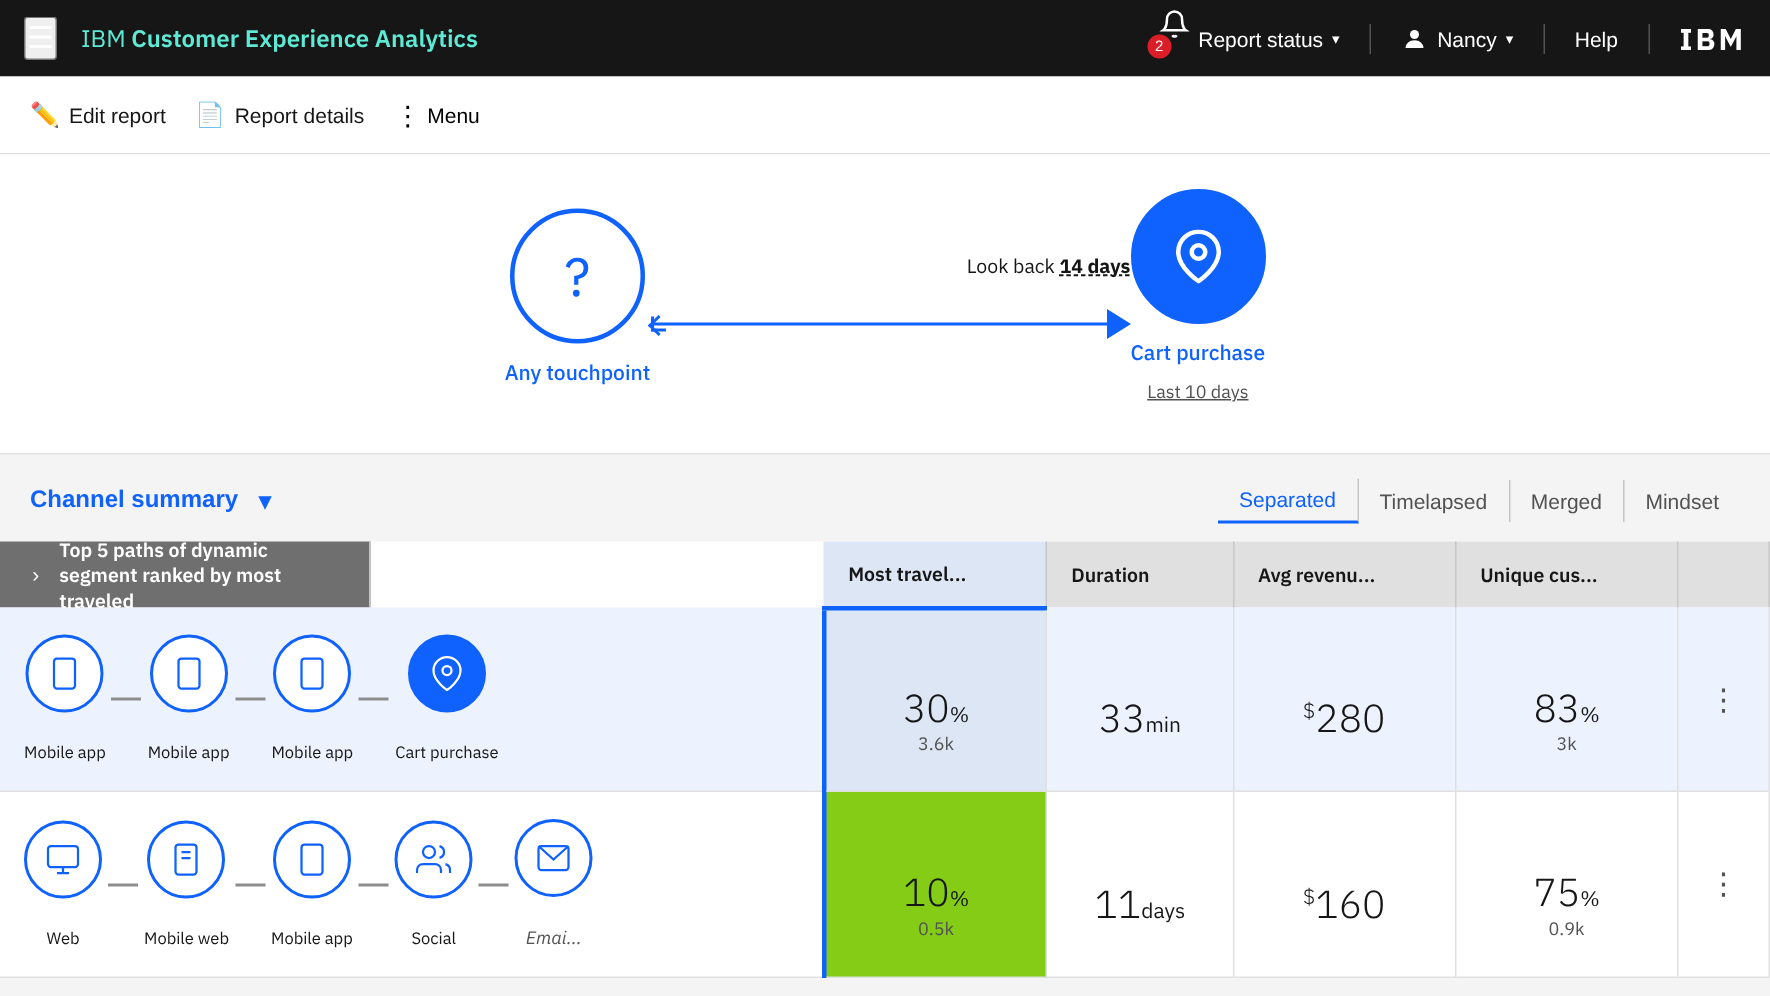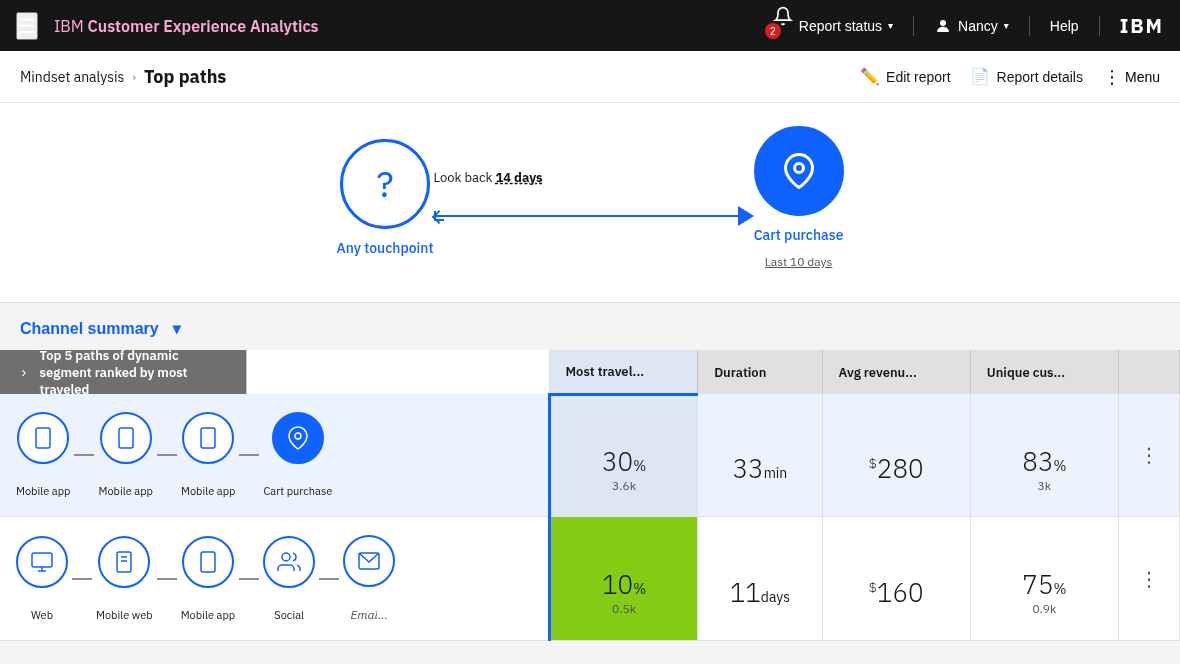--- a/index.html
+++ b/index.html
@@ -9,21 +9,21 @@
     .topnav {
       background: #161616;
       color: #fff;
       height: 51px;
       display: flex;
       align-items: center;
       padding: 0 16px;
       gap: 16px;
     }
     .topnav-hamburger { font-size: 20px; cursor: pointer; color: #fff; }
-    .topnav-title { font-size: 16px; color: #f9a8d4; flex: 1; }
+    .topnav-title { font-size: 16px; color: #5eead4; flex: 1; }
     .topnav-title strong { font-weight: 600; }
     .topnav-actions { display: flex; align-items: center; gap: 20px; }
     .topnav-btn {
       display: flex; align-items: center; gap: 6px;
       color: #fff; cursor: pointer; font-size: 14px; background: none; border: none; padding: 0;
     }
     .notif-badge {
       background: #da1e28; color: #fff; border-radius: 50%; width: 16px; height: 16px;
       font-size: 10px; display: flex; align-items: center; justify-content: center;
       position: relative; top: -6px; left: -8px; margin-right: -8px;
@@ -76,21 +76,21 @@
       display: flex; align-items: center; justify-content: center;
       font-size: 36px; color: #0f62fe; background: #fff;
     }
     .flow-circle.filled {
       background: #0f62fe; color: #fff;
     }
     .flow-label { color: #0f62fe; font-size: 14px; font-weight: 500; text-align: center; }
     .flow-sublabel { color: #525252; font-size: 12px; text-align: center; text-decoration: underline; }
     .flow-connector {
       flex: 0 0 320px;
-      display: flex; flex-direction: column; align-items: flex-start;
+      display: flex; flex-direction: column; align-items: flex-end;
       position: relative;
       gap: 12px;
     }
     .lookback-label {
       font-size: 13px; color: #161616; margin-bottom: 8px;
     }
     .lookback-label strong { font-weight: 700; text-decoration: underline; text-decoration-style: dashed; }
     .arrow-line {
       width: 100%; display: flex; align-items: center; position: relative;
     }
@@ -214,25 +214,20 @@
     <div class="topnav-divider"></div>
     <button class="topnav-btn">
       <span>Help</span>
     </button>
     <div class="topnav-divider"></div>
     <span class="ibm-logo">IBM</span>
   </div>
 </nav>
 
 <div class="breadcrumb-bar">
-  <div class="breadcrumb">
-    <span class="breadcrumb-link">Mindset analysis</span>
-    <span class="breadcrumb-sep">›</span>
-    <span class="breadcrumb-current">Top paths</span>
-  </div>
   <div class="breadcrumb-actions">
     <button class="bread-action-btn">
       <span class="bread-action-icon">✏️</span>
       <span>Edit report</span>
     </button>
     <button class="bread-action-btn">
       <span class="bread-action-icon">📄</span>
       <span>Report details</span>
     </button>
     <button class="bread-menu-btn">
@@ -271,20 +266,26 @@
     <span class="flow-sublabel">Last 10 days</span>
   </div>
 </div>
 
 <div class="channel-section">
   <div class="channel-header">
     <button class="channel-title-btn">
       <span>Channel summary</span>
       <span style="font-size:16px;">▾</span>
     </button>
+    <div class="view-tabs">
+      <button class="view-tab active">Separated</button>
+      <button class="view-tab">Timelapsed</button>
+      <button class="view-tab">Merged</button>
+      <button class="view-tab">Mindset</button>
+    </div>
   </div>
 
   <table class="paths-table">
     <thead>
       <tr>
         <th style="display:flex; align-items:center; gap:8px; height:44px;">
           <button class="expand-btn">›</button>
           <span>Top 5 paths of dynamic segment ranked by most traveled</span>
         </th>
         <th class="highlight">Most travel...</th>

